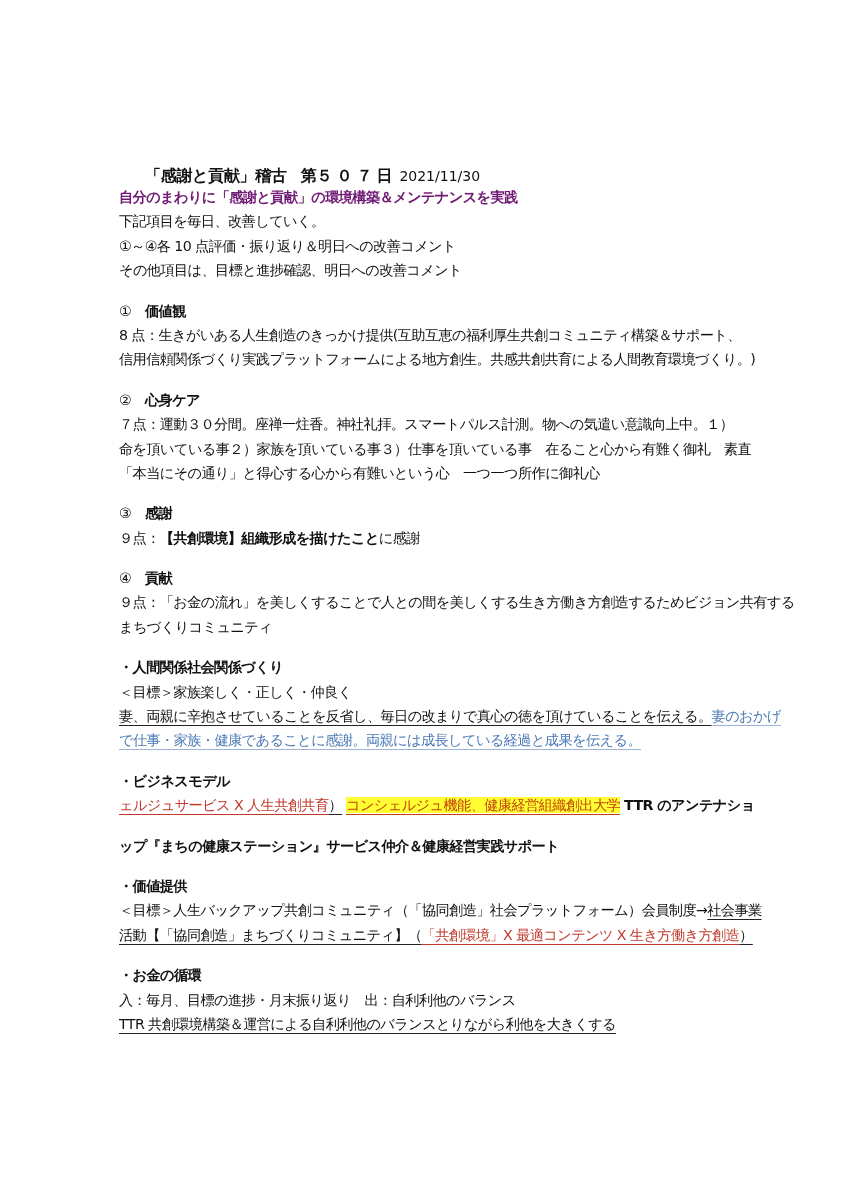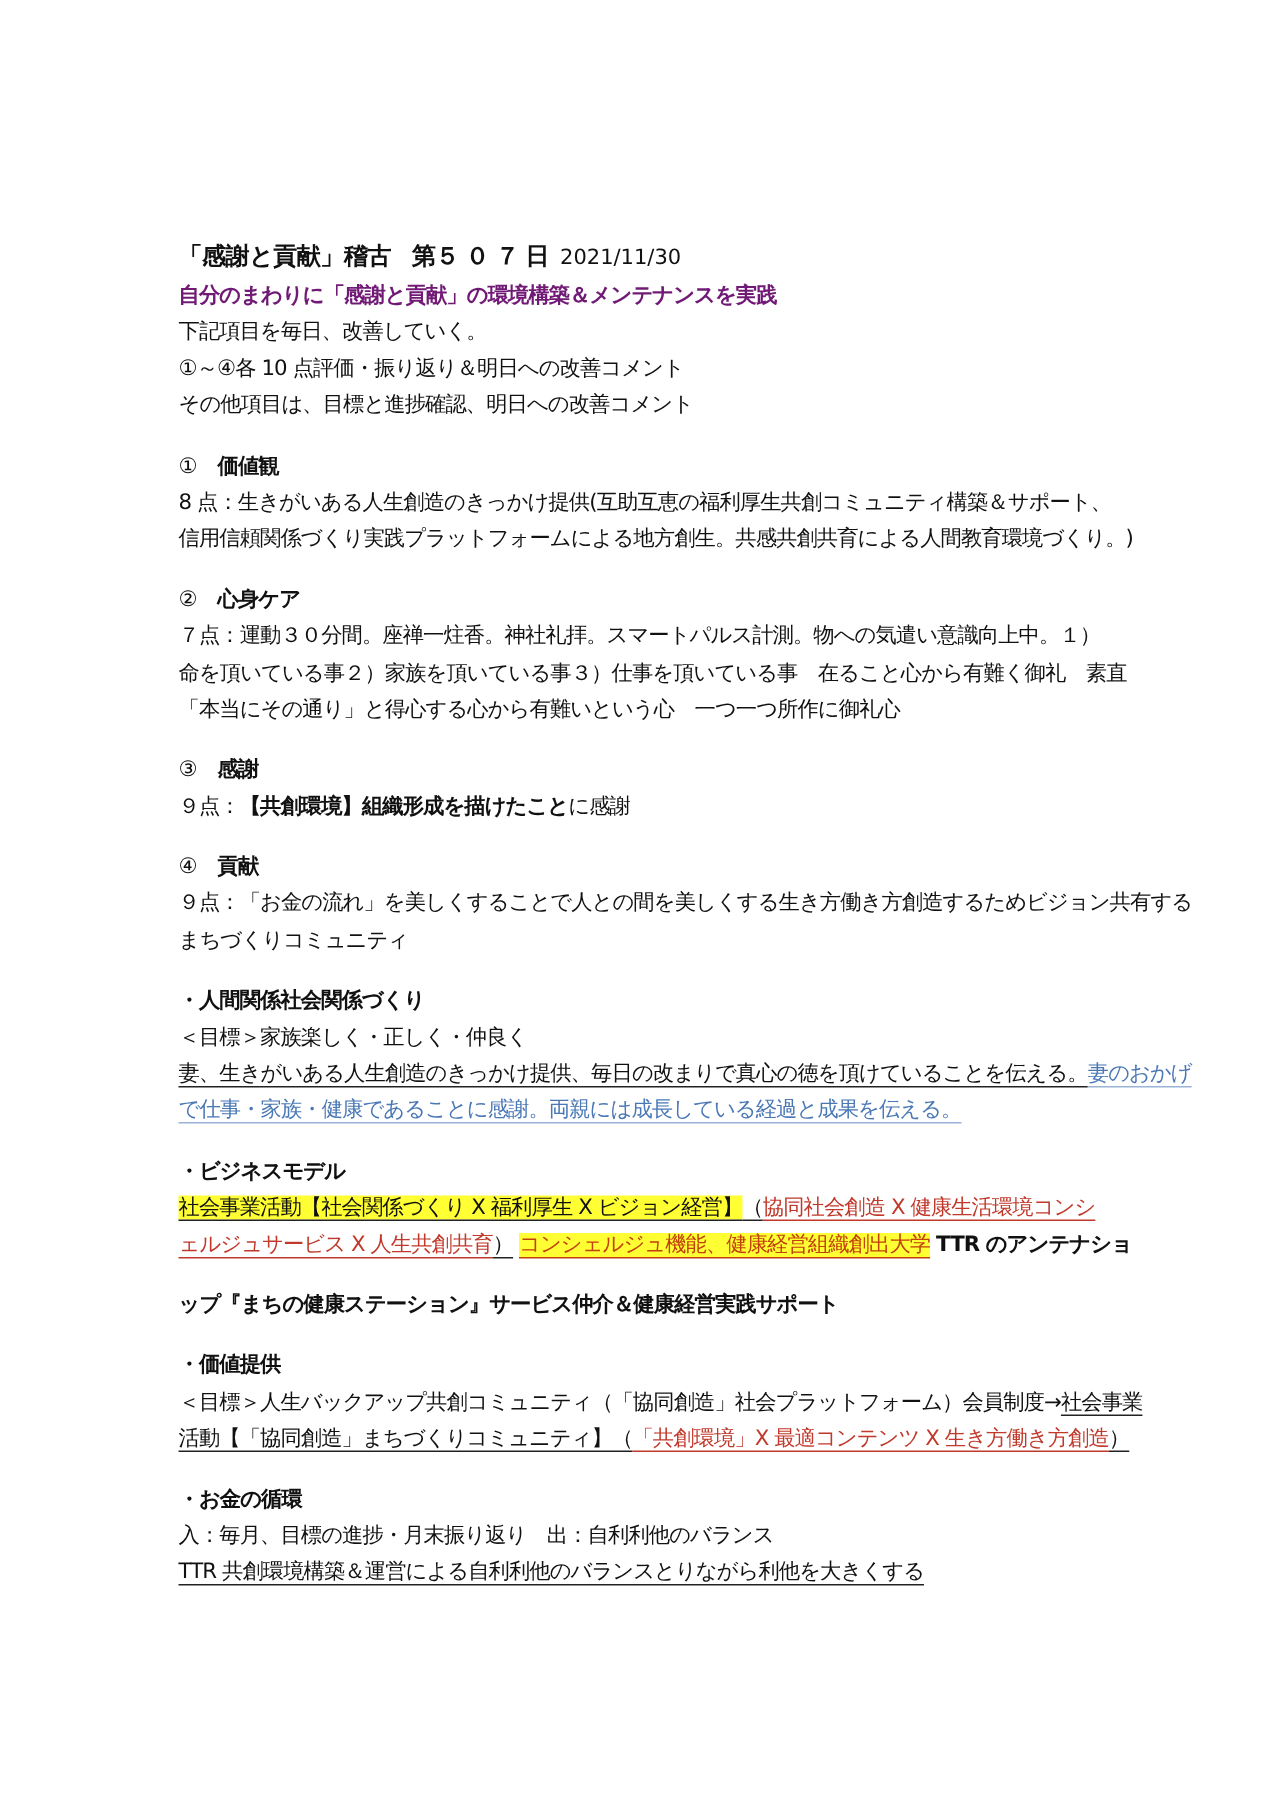--- a/index.html
+++ b/index.html
@@ -25,23 +25,24 @@
       font-size: 14.2px;
       line-height: 24.4px;
       height: 24.4px;
       white-space: nowrap;
       letter-spacing: -0.6px;
     }
     .title-line {
       font-size: 16px;
       font-weight: bold;
       height: 28px;
-      line-height: 28px;
+      line-height: 38px;
       margin-bottom: 0px;
       letter-spacing: -0.3px;
+      margin-left: 26px;
     }
     .title-line .date {
       font-weight: normal;
       font-size: 14px;
       margin-left: 2px;
       letter-spacing: 0;
     }
     .title-line .gap { display: inline-block; width: 14px; }
     .title-line .num { letter-spacing: 4px; }
     .subtitle {
@@ -95,30 +96,27 @@
 
   <div class="line bold">
     <span class="circ">④</span><span>貢献</span>
   </div>
   <div class="line">９点：「お金の流れ」を美しくすることで人との間を美しくする生き方働き方創造するためビジョン共有する</div>
   <div class="line">まちづくりコミュニティ</div>
 
   <div class="line bold">・人間関係社会関係づくり</div>
   <div class="line">＜目標＞家族楽しく・正しく・仲良く</div>
   <div class="line">
-    <span class="black-ul">妻、生きがいある人生創造のきっかけ提供、毎日の改まりで真心の徳を頂けていることを伝える。</span><span class="blue">妻のおかげ</span>
+    <span class="black-ul">妻、両親に辛抱させていることを反省し、毎日の改まりで真心の徳を頂けていることを伝える。</span><span class="blue">妻のおかげ</span>
   </div>
   <div class="line">
     <span class="blue">で仕事・家族・健康であることに感謝。両親には成長している経過と成果を伝える。</span>
   </div>
 
   <div class="line bold">・ビジネスモデル</div>
-  <div class="line">
-    <span class="hl black-ul">社会事業活動【社会関係づくり X 福利厚生 X ビジョン経営】</span><span class="black-ul">（</span><span class="red-ul">協同社会創造 X 健康生活環境コンシ</span>
-  </div>
   <div class="line">
     <span class="red-ul">ェルジュサービス X 人生共創共育</span><span class="black-ul">）</span>
     <span class="hl-red">コンシェルジュ機能、健康経営組織創出大学</span>
     <span class="bold">TTR のアンテナショ</span>
   </div>
   <div class="line bold">ップ『まちの健康ステーション』サービス仲介＆健康経営実践サポート</div>
 
   <div class="line bold">・価値提供</div>
   <div class="line">
     <span>＜目標＞人生バックアップ共創コミュニティ（「協同創造」社会プラットフォーム）会員制度→</span><span class="black-ul">社会事業</span>

